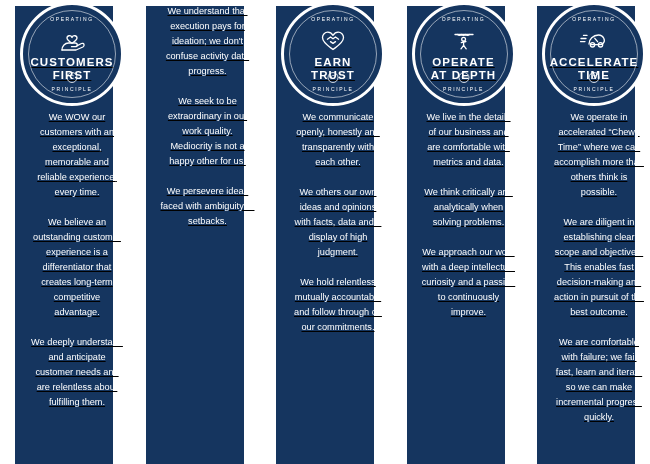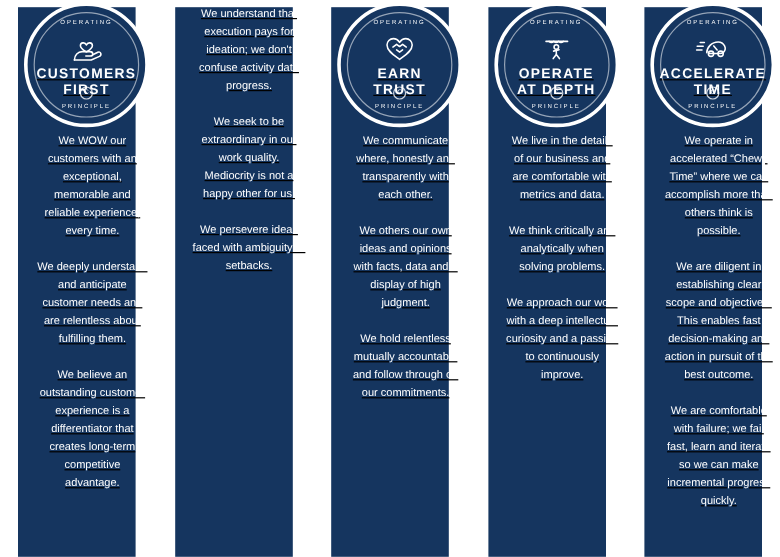--- a/index.html
+++ b/index.html
@@ -137,22 +137,22 @@
           <path d="M4 22c0-4 3-7 6.5-7H17c1.4 0 2.3.9 2.3 1.9 0 1-.9 1.8-2.2 1.8h-3.6"></path>
           <path d="M19.3 17.6l4.2-2.1c1-.5 2.2 0 2.5 1 .3 1-.2 2-1.1 2.5L18 22H4"></path>
         </svg>
       </div>
       <div class="seal-title">CUSTOMERS FIRST</div>
       <div class="seal-mark">C</div>
       <div class="seal-bottom-text">PRINCIPLE</div>
     </div>
     <div class="body-text">
       <p class="para">We WOW our customers with an exceptional, memorable and reliable experience, every time.</p>
+      <p class="para">We believe an outstanding customer experience is a differentiator that creates long-term competitive advantage.</p>
       <p class="para">We deeply understand and anticipate customer needs and are relentless about fulfilling them.</p>
-      <p class="para">We believe an outstanding customer experience is a differentiator that creates long-term competitive advantage.</p>
     </div>
   </div>
 
   <div class="column">
     <div class="col-band"></div>
     <div class="body-text">
       <p class="para">We understand that execution pays for ideation; we don't confuse activity data progress.</p>
       <p class="para">We seek to be extraordinary in our work quality. Mediocrity is not a happy other for us.</p>
       <p class="para">We persevere ideas faced with ambiguity or setbacks.</p>
     </div>
@@ -168,21 +168,21 @@
           <path d="M14 21.5C10 18.5 3.5 14.8 3.5 9.6 3.5 6.5 5.9 4.2 8.8 4.2c2 0 3.9 1.1 5.2 3.1 1.3-2 3.2-3.1 5.2-3.1 2.9 0 5.3 2.3 5.3 5.4 0 5.2-6.5 8.9-10.5 11.9z"></path>
           <path d="M8.4 11.2l3.1-2.3 2.5 1.9 2.5-1.9 3.1 2.3"></path>
           <path d="M11.5 13.6l2.5 1.8 2.5-1.8"></path>
         </svg>
       </div>
       <div class="seal-title">EARN TRUST</div>
       <div class="seal-mark">C</div>
       <div class="seal-bottom-text">PRINCIPLE</div>
     </div>
     <div class="body-text">
-      <p class="para">We communicate where, honestly and transparently with each other.</p>
+      <p class="para">We communicate openly, honestly and transparently with each other.</p>
       <p class="para">We others our own ideas and opinions with facts, data and a display of high judgment.</p>
       <p class="para">We hold relentless mutually accountable and follow through on our commitments.</p>
     </div>
   </div>
 
   <div class="column">
     <div class="col-band"></div>
     <div class="seal">
       <div class="seal-ring"></div>
       <div class="seal-top-text">OPERATING</div>

